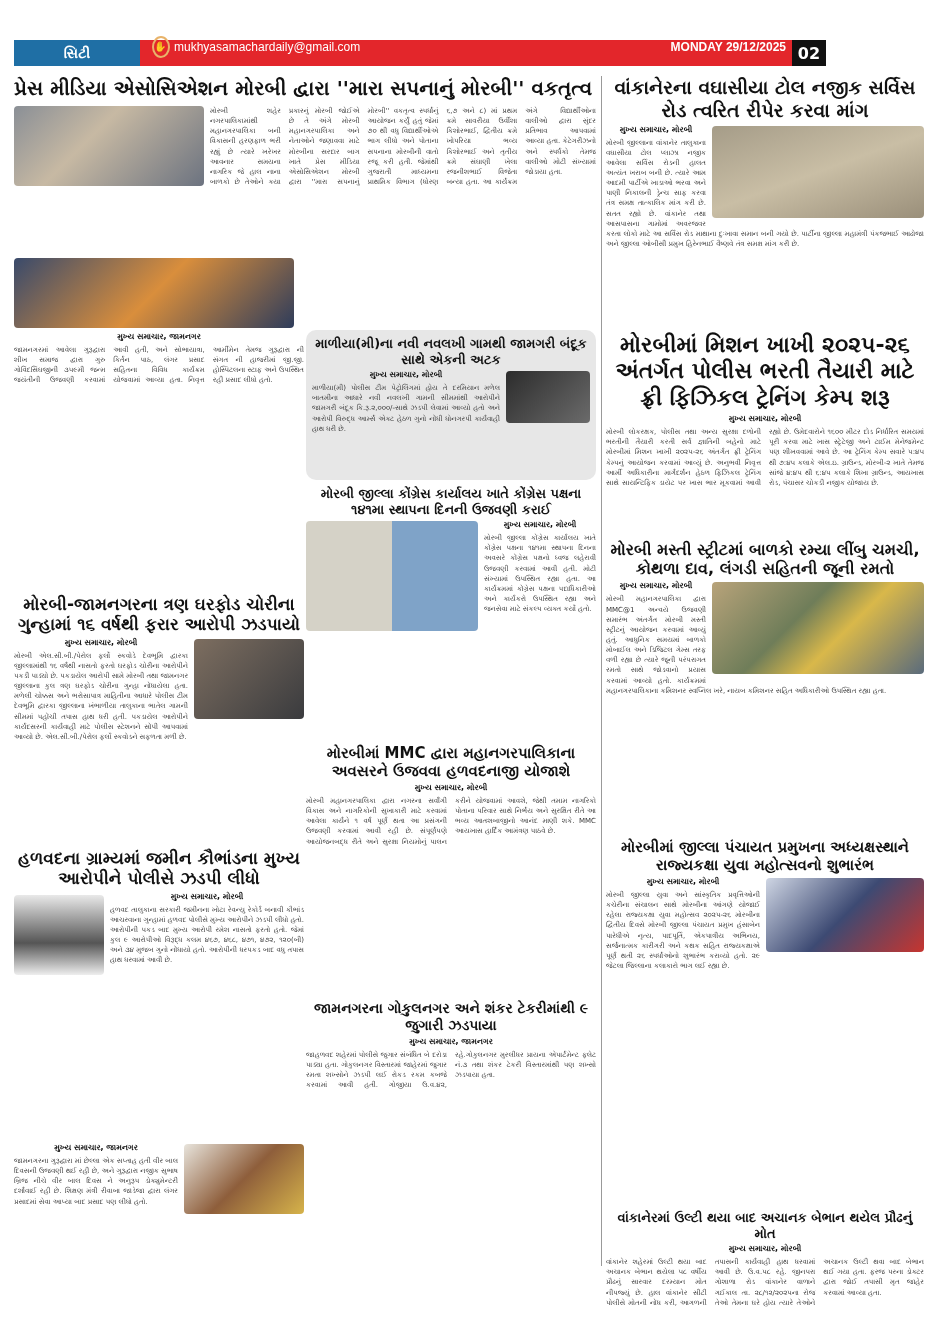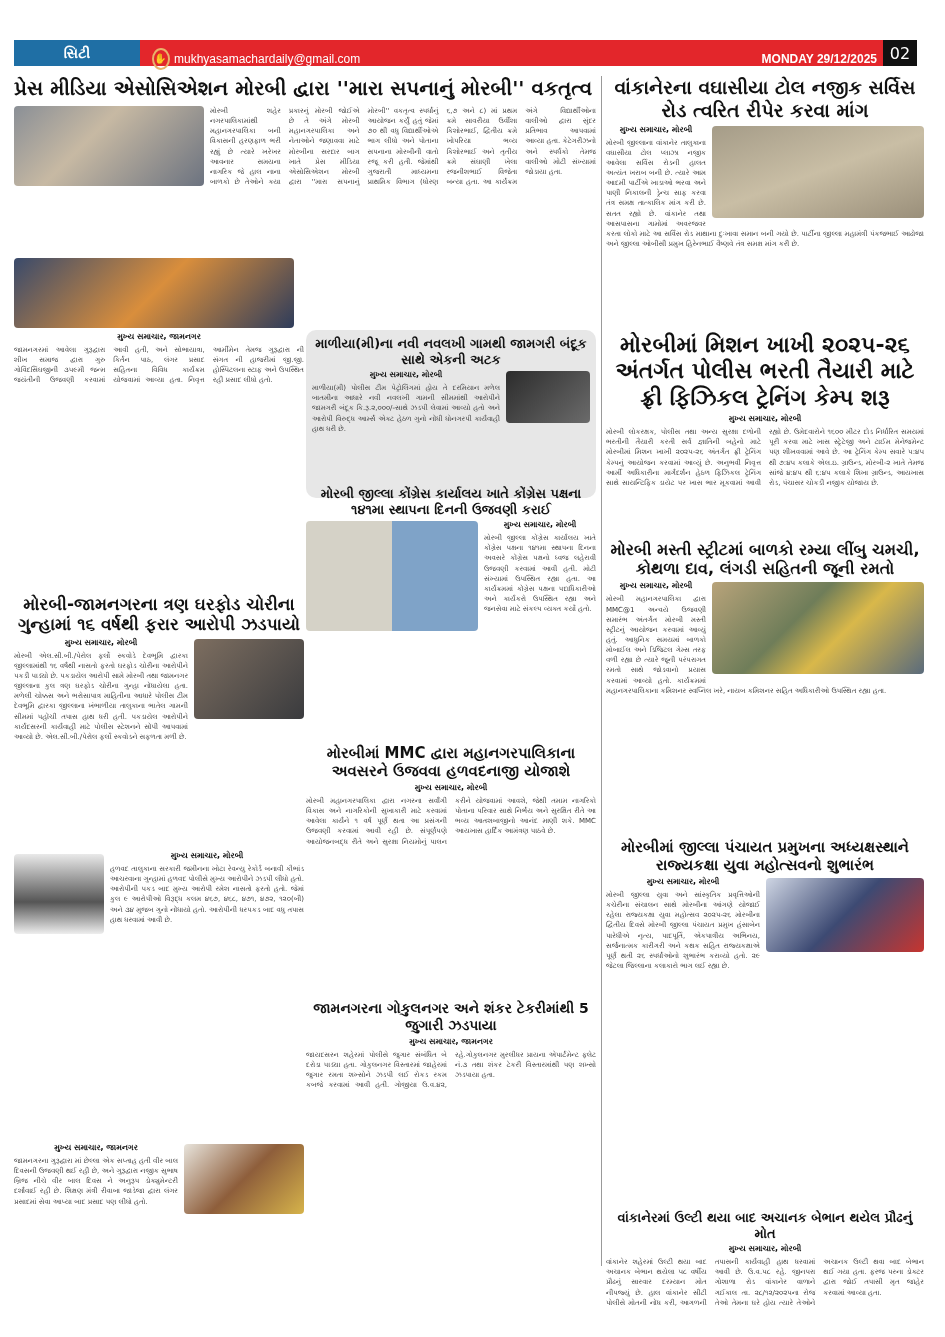--- a/index.html
+++ b/index.html
@@ -1,25 +1,25 @@
 <!DOCTYPE html>
 <html><head>
 <meta charset="utf-8">
 <style>
 *{box-sizing:border-box;margin:0;padding:0}
 body{width:945px;height:1337px;background:#fff;font-family:"DejaVu Sans",sans-serif;color:#111;overflow:hidden;position:relative}
-.masthead{position:absolute;left:14px;top:40px;width:903px;height:26px;background:#e3262b;display:flex;align-items:flex-end}
+.masthead{position:absolute;left:14px;top:40px;width:812px;height:26px;background:#e3262b;display:flex;align-items:flex-start}
 .section-tag{background:#1f6fa5;color:#fff;width:126px;height:26px;display:flex;align-items:center;justify-content:center;font-weight:bold;font-size:14px}
 .email{color:#fff;font-family:"Liberation Sans",sans-serif;font-size:12px;margin-left:34px;position:relative}
 .email-icon{position:absolute;left:-22px;top:-4px;width:18px;height:22px;border:2px solid #e8b36a;border-radius:50%;font-size:10px;color:#e8b36a;text-align:center;line-height:18px}
 .logo{position:absolute;left:392px;top:-6px;width:156px;height:38px;background:#fff;border:2px solid #e3262b;border-radius:10px;display:flex;align-items:center;justify-content:center;color:#e3262b;font-weight:bold;font-size:18px}
 .logo-sub{position:absolute;right:8px;bottom:1px;font-size:6px;color:#e3262b}
 .logo-top{position:absolute;right:10px;top:1px;font-size:5px;color:#333}
 .date{position:absolute;right:40px;color:#fff;font-family:"Liberation Sans",sans-serif;font-weight:bold;font-size:12px}
-.page-num{position:absolute;right:0;top:0;width:34px;height:26px;background:#111;color:#fff;font-weight:normal;font-size:16px;display:flex;align-items:center;justify-content:center}
+.page-num{position:absolute;right:0;top:0;width:34px;height:26px;background:#111;color:#fff;font-weight:bold;font-size:16px;display:flex;align-items:center;justify-content:center}
 .story{position:absolute;overflow:hidden}
 .hl{font-weight:bold;text-align:center;line-height:1.2;color:#111}
 .byline{font-size:8px;font-weight:bold;text-align:center;margin:3px 0}
 .body{font-size:7px;line-height:1.45;color:#333;text-align:justify;column-gap:8px}
 .photo{background:linear-gradient(135deg,#8a8f96,#c7b9a3 40%,#6c7380);border-radius:4px;float:left;margin:0 6px 4px 0}
 .photo.right{float:right;margin:0 0 4px 6px}
 .box{background:#e7e7e7;border-radius:10px;padding:6px}
 .vline{position:absolute;width:1px;background:#999}
 </style>
 </head>
@@ -49,21 +49,21 @@
   <div class="byline">મુખ્ય સમાચાર, મોરબી</div>
   <div class="body">મોરબી જીલ્લાના વાંકાનેર તાલુકાના વઘાસીયા ટોલ પ્લાઝા નજીક આવેલા સર્વિસ રોડની હાલત અત્યંત ખરાબ બની છે. ત્યારે આમ આદમી પાર્ટીએ ખાડાઓ ભરવા અને પાણી નિકાલની ડ્રેન્ચ સાફ કરવા તંત્ર સમક્ષ તાત્કાલિક માંગ કરી છે. સતત રહ્યો છે. વાંકાનેર તથા આસપાસના ગામોમાં અવરજવર કરતા લોકો માટે આ સર્વિસ રોડ માથાના દુઃખાવા સમાન બની ગયો છે. પાર્ટીના જીલ્લા મહામંત્રી પંકજભાઈ આઢોજા અને જીલ્લા ઓબીસી પ્રમુખ હિરેનભાઈ વૈષ્ણવે તંત્ર સમક્ષ માંગ કરી છે.</div>
 </div>
 
 <div class="story" style="left:14px;top:252px;width:290px;height:330px">
   <div class="photo" style="width:280px;height:70px;margin-top:6px;background:linear-gradient(135deg,#394a6b,#d98e3c 50%,#2e3c5b)"></div>
   <div class="byline">મુખ્ય સમાચાર, જામનગર</div>
   <div class="body" style="column-count:3">જામનગરમાં આવેલા ગુરૂદ્વારા શીખ સમાજ દ્વારા ગુરુ ગોવિંદસિંઘજીની ૩૫૯મી જન્મ જયંતીની ઉજવણી કરવામાં આવી હતી, અને સોભાયાત્રા, કિર્તન પાઠ, લંગર પ્રસાદ સહિતના વિવિધ કાર્યક્રમ યોજવામાં આવ્યા હતા. નિવૃત્ત આર્મીમેન તેમજ ગુરૂદ્વારા ની સંગત ની હાજરીમાં જી.જી. હોસ્પિટલના સ્ટાફ અને ઉપસ્થિત રહી પ્રસાદ લીધો હતો.</div>
 </div>
 
-<div class="story box" style="left:306px;top:330px;width:290px;height:168px">
+<div class="story box" style="left:306px;top:330px;width:290px;height:150px">
   <div class="hl" style="font-size:13px">માળીયા(મી)ના નવી નવલખી ગામથી જામગરી બંદૂક સાથે એકની અટક</div>
   <div class="photo right" style="width:84px;height:52px;margin-top:4px;background:linear-gradient(135deg,#2c2c2c,#6b6b6b)"></div>
   <div class="byline">મુખ્ય સમાચાર, મોરબી</div>
   <div class="body">માળીયા(મી) પોલીસ ટીમ પેટ્રોલિંગમાં હોય તે દરમિયાન મળેલ બાતમીના આધારે નવી નવલખી ગામની સીમમાંથી આરોપીને જામગરી બંદૂક કિ.રૂ.૨,૦૦૦/-સાથે ઝડપી લેવામાં આવ્યો હતો અને આરોપી વિરુદ્ધ આર્મ્સ એક્ટ હેઠળ ગુનો નોંધી ધોનગરપી કાર્યવાહી હાથ ધરી છે.</div>
 </div>
 
 <div class="story" style="left:606px;top:332px;width:318px;height:190px">
   <div class="hl" style="font-size:22px">મોરબીમાં મિશન ખાખી ૨૦૨૫-૨૬ અંતર્ગત પોલીસ ભરતી તૈયારી માટે ફ્રી ફિઝિકલ ટ્રેનિંગ કેમ્પ શરૂ</div>
   <div class="byline">મુખ્ય સમાચાર, મોરબી</div>
   <div class="body" style="column-count:2">મોરબી લોકરક્ષક, પોલીસ તથા અન્ય સુરક્ષા દળોની ભરતીની તૈયારી કરતી સર્વ જ્ઞાતિની બહેનો માટે મોરબીમાં મિશન ખાખી ૨૦૨૫-૨૬ અંતર્ગત ફ્રી ટ્રેનિંગ કેમ્પનું આયોજન કરવામાં આવ્યું છે. અનુભવી નિવૃત્ત આર્મી અધિકારીના માર્ગદર્શન હેઠળ ફિઝિકલ ટ્રેનિંગ સાથે સાયન્ટિફિક ડાયેટ પર ખાસ ભાર મૂકવામાં આવી રહ્યો છે. ઉમેદવારોને ૧૬૦૦ મીટર દોડ નિર્ધારિત સમયમાં પૂરી કરવા માટે ખાસ સ્ટ્રેટેજી અને ટાઈમ મેનેજમેન્ટ પણ શીખવવામાં આવે છે. આ ટ્રેનિંગ કેમ્પ સવારે ૫:૪૫ થી ૭:૪૫ કલાકે એલ.ઇ. ગ્રાઉન્ડ, મોરબી-૨ ખાતે તેમજ સાંજે ૪:૪૫ થી ૬:૪૫ કલાકે શિખા ગ્રાઉન્ડ, આયખાસ રોડ, પંચાસર ચોકડી નજીક યોજાય છે.</div>
@@ -90,36 +90,37 @@
   <div class="body">મોરબી મહાનગરપાલિકા દ્વારા MMC@1 અન્વયે ઉજવણી સમારંભ અંતર્ગત મોરબી મસ્તી સ્ટ્રીટનું આયોજન કરવામાં આવ્યું હતું. આધુનિક સમયમાં બાળકો મોબાઈલ અને ડિજિટલ ગેમ્સ તરફ વળી રહ્યા છે ત્યારે જૂની પરંપરાગત રમતો સાથે જોડવાનો પ્રયાસ કરવામાં આવ્યો હતો. કાર્યક્રમમાં મહાનગરપાલિકાના કમિશનર સ્વપ્નિલ ખરે, નાયબ કમિશનર સહિત અધિકારીઓ ઉપસ્થિત રહ્યા હતા.</div>
 </div>
 
 <div class="story" style="left:306px;top:744px;width:290px;height:250px">
   <div class="hl" style="font-size:15px">મોરબીમાં MMC દ્વારા મહાનગરપાલિકાના અવસરને ઉજવવા હળવદનાજી યોજાશે</div>
   <div class="byline">મુખ્ય સમાચાર, મોરબી</div>
   <div class="body" style="column-count:2">મોરબી મહાનગરપાલિકા દ્વારા નગરના સર્વાંગી વિકાસ અને નાગરિકોની સુખાકારી માટે કરવામાં આવેલા કાર્યને ૧ વર્ષ પૂર્ણ થતા આ પ્રસંગની ઉજવણી કરવામાં આવી રહી છે. સંપૂર્ણપણે આયોજનબદ્ધ રીતે અને સુરક્ષા નિયમોનું પાલન કરીને યોજવામાં આવશે, જેથી તમામ નાગરિકો પોતાના પરિવાર સાથે નિર્ભય અને સુરક્ષિત રીતે આ ભવ્ય આતશબાજીનો આનંદ માણી શકે. MMC આયખાસ હાર્દિક આમંત્રણ પાઠવે છે.</div>
 </div>
 
 <div class="story" style="left:14px;top:848px;width:290px;height:290px">
+  <div class="hl" style="font-size:17px">હળવદના ગ્રામ્યમાં જમીન કૌભાંડના મુખ્ય આરોપીને પોલીસે ઝડપી લીધો</div>
   <div class="photo" style="width:90px;height:80px;margin-top:6px;background:linear-gradient(180deg,#e9e9e9,#555 60%,#eee)"></div>
   <div class="byline">મુખ્ય સમાચાર, મોરબી</div>
   <div class="body">હળવદ તાલુકાના સરકારી જમીનના ખોટા રેવન્યુ રેકોર્ડ બનાવી કૌભાંડ આચરવાના ગુન્હામાં હળવદ પોલીસે મુખ્ય આરોપીને ઝડપી લીધો હતો. આરોપીની પકડ બાદ મુખ્ય આરોપી રમેશ નાસતો ફરતો હતો. જેમાં કુલ ૯ આરોપીઓ વિરૂદ્ધ કલમ ૪૬૭, ૪૬૮, ૪૭૧, ૪૭૨, ૧૨૦(બી) અને ૩૪ મુજબ ગુનો નોંધાયો હતો. આરોપીની ધરપકડ બાદ વધુ તપાસ હાથ ધરવામાં આવી છે.</div>
 </div>
 
 <div class="story" style="left:606px;top:838px;width:318px;height:370px">
   <div class="hl" style="font-size:15px">મોરબીમાં જીલ્લા પંચાયત પ્રમુખના અધ્યક્ષસ્થાને રાજ્યકક્ષા યુવા મહોત્સવનો શુભારંભ</div>
   <div class="photo right" style="width:158px;height:74px;margin-top:4px;background:linear-gradient(135deg,#cfd6e4,#3d4a73 50%,#c7352f)"></div>
   <div class="byline">મુખ્ય સમાચાર, મોરબી</div>
   <div class="body">મોરબી જીલ્લા યુવા અને સાંસ્કૃતિક પ્રવૃત્તિઓની કચેરીના સંચાલન સાથે મોરબીના આંગણે યોજાઈ રહેલા રાજ્યકક્ષા યુવા મહોત્સવ ૨૦૨૫-૨૬ મોરબીના દ્વિતીય દિવસે મોરબી જીલ્લા પંચાયત પ્રમુખ હંસાબેન પારેધીએ નૃત્ય, પાદપૂર્તિ, એકપાત્રીય અભિનય, સર્જનાત્મક કારીગરી અને કથક સહિત રાજ્યકક્ષાએ પૂર્ણ થતી ૨૬ સ્પર્ધાઓનો શુભારંભ કરાવ્યો હતો. ૨૯ જેટલા જિલ્લાના કલાકારો ભાગ લઈ રહ્યા છે.</div>
 </div>
 
 <div class="story" style="left:306px;top:1000px;width:290px;height:210px">
-  <div class="hl" style="font-size:14px">જામનગરના ગોકુલનગર અને શંકર ટેકરીમાંથી 5 જુગારી ઝડપાયા</div>
+  <div class="hl" style="font-size:14px">જામનગરના ગોકુલનગર અને શંકર ટેકરીમાંથી ૯ જુગારી ઝડપાયા</div>
   <div class="byline">મુખ્ય સમાચાર, જામનગર</div>
-  <div class="body" style="column-count:2">જાયદસરન શહેરમાં પોલીસે જુગાર સંબંધિત બે દરોડા પાડ્યા હતા. ગોકુલનગર વિસ્તારમાં જાહેરમાં જુગાર રમતા શખ્સોને ઝડપી લઈ રોકડ રકમ કબજે કરવામાં આવી હતી. ગોજીયા ઉ.વ.૪૨, રહે.ગોકુલનગર મુરલીધર પ્રાયના એપાર્ટમેન્ટ ફ્લેટ નં.૩ તથા શંકર ટેકરી વિસ્તારમાંથી પણ શખ્સો ઝડપાયા હતા.</div>
+  <div class="body" style="column-count:2">જાહળવદ શહેરમાં પોલીસે જુગાર સંબંધિત બે દરોડા પાડ્યા હતા. ગોકુલનગર વિસ્તારમાં જાહેરમાં જુગાર રમતા શખ્સોને ઝડપી લઈ રોકડ રકમ કબજે કરવામાં આવી હતી. ગોજીયા ઉ.વ.૪૨, રહે.ગોકુલનગર મુરલીધર પ્રાયના એપાર્ટમેન્ટ ફ્લેટ નં.૩ તથા શંકર ટેકરી વિસ્તારમાંથી પણ શખ્સો ઝડપાયા હતા.</div>
 </div>
 
 <div class="story" style="left:14px;top:1140px;width:290px;height:180px">
   <div class="photo right" style="width:120px;height:70px;margin-top:4px;background:linear-gradient(135deg,#e8e4dc,#8e5e3b 50%,#d6b34a)"></div>
   <div class="byline">મુખ્ય સમાચાર, જામનગર</div>
   <div class="body">જામનગરના ગુરૂદ્વારા માં છેલ્લા એક સપ્તાહ હતી વીર બાલ દિવસની ઉજવણી થઈ રહી છે, અને ગુરૂદ્વારા નજીક સુભાષ બ્રિજ નીચે વીર બાલ દિવસ ને અનુરૂપ ડોક્યુમેન્ટરી દર્શાવાઈ રહી છે. શિક્ષણ મંત્રી રીવાબા જાડેજા દ્વારા લંગર પ્રસાદમાં સેવા આપ્યા બાદ પ્રસાદ પણ લીધો હતો.</div>
 </div>
 
 <div class="story" style="left:606px;top:1210px;width:318px;height:110px">
   <div class="hl" style="font-size:13px">વાંકાનેરમાં ઉલ્ટી થયા બાદ અચાનક બેભાન થયેલ પ્રૌઢનું મોત</div>

